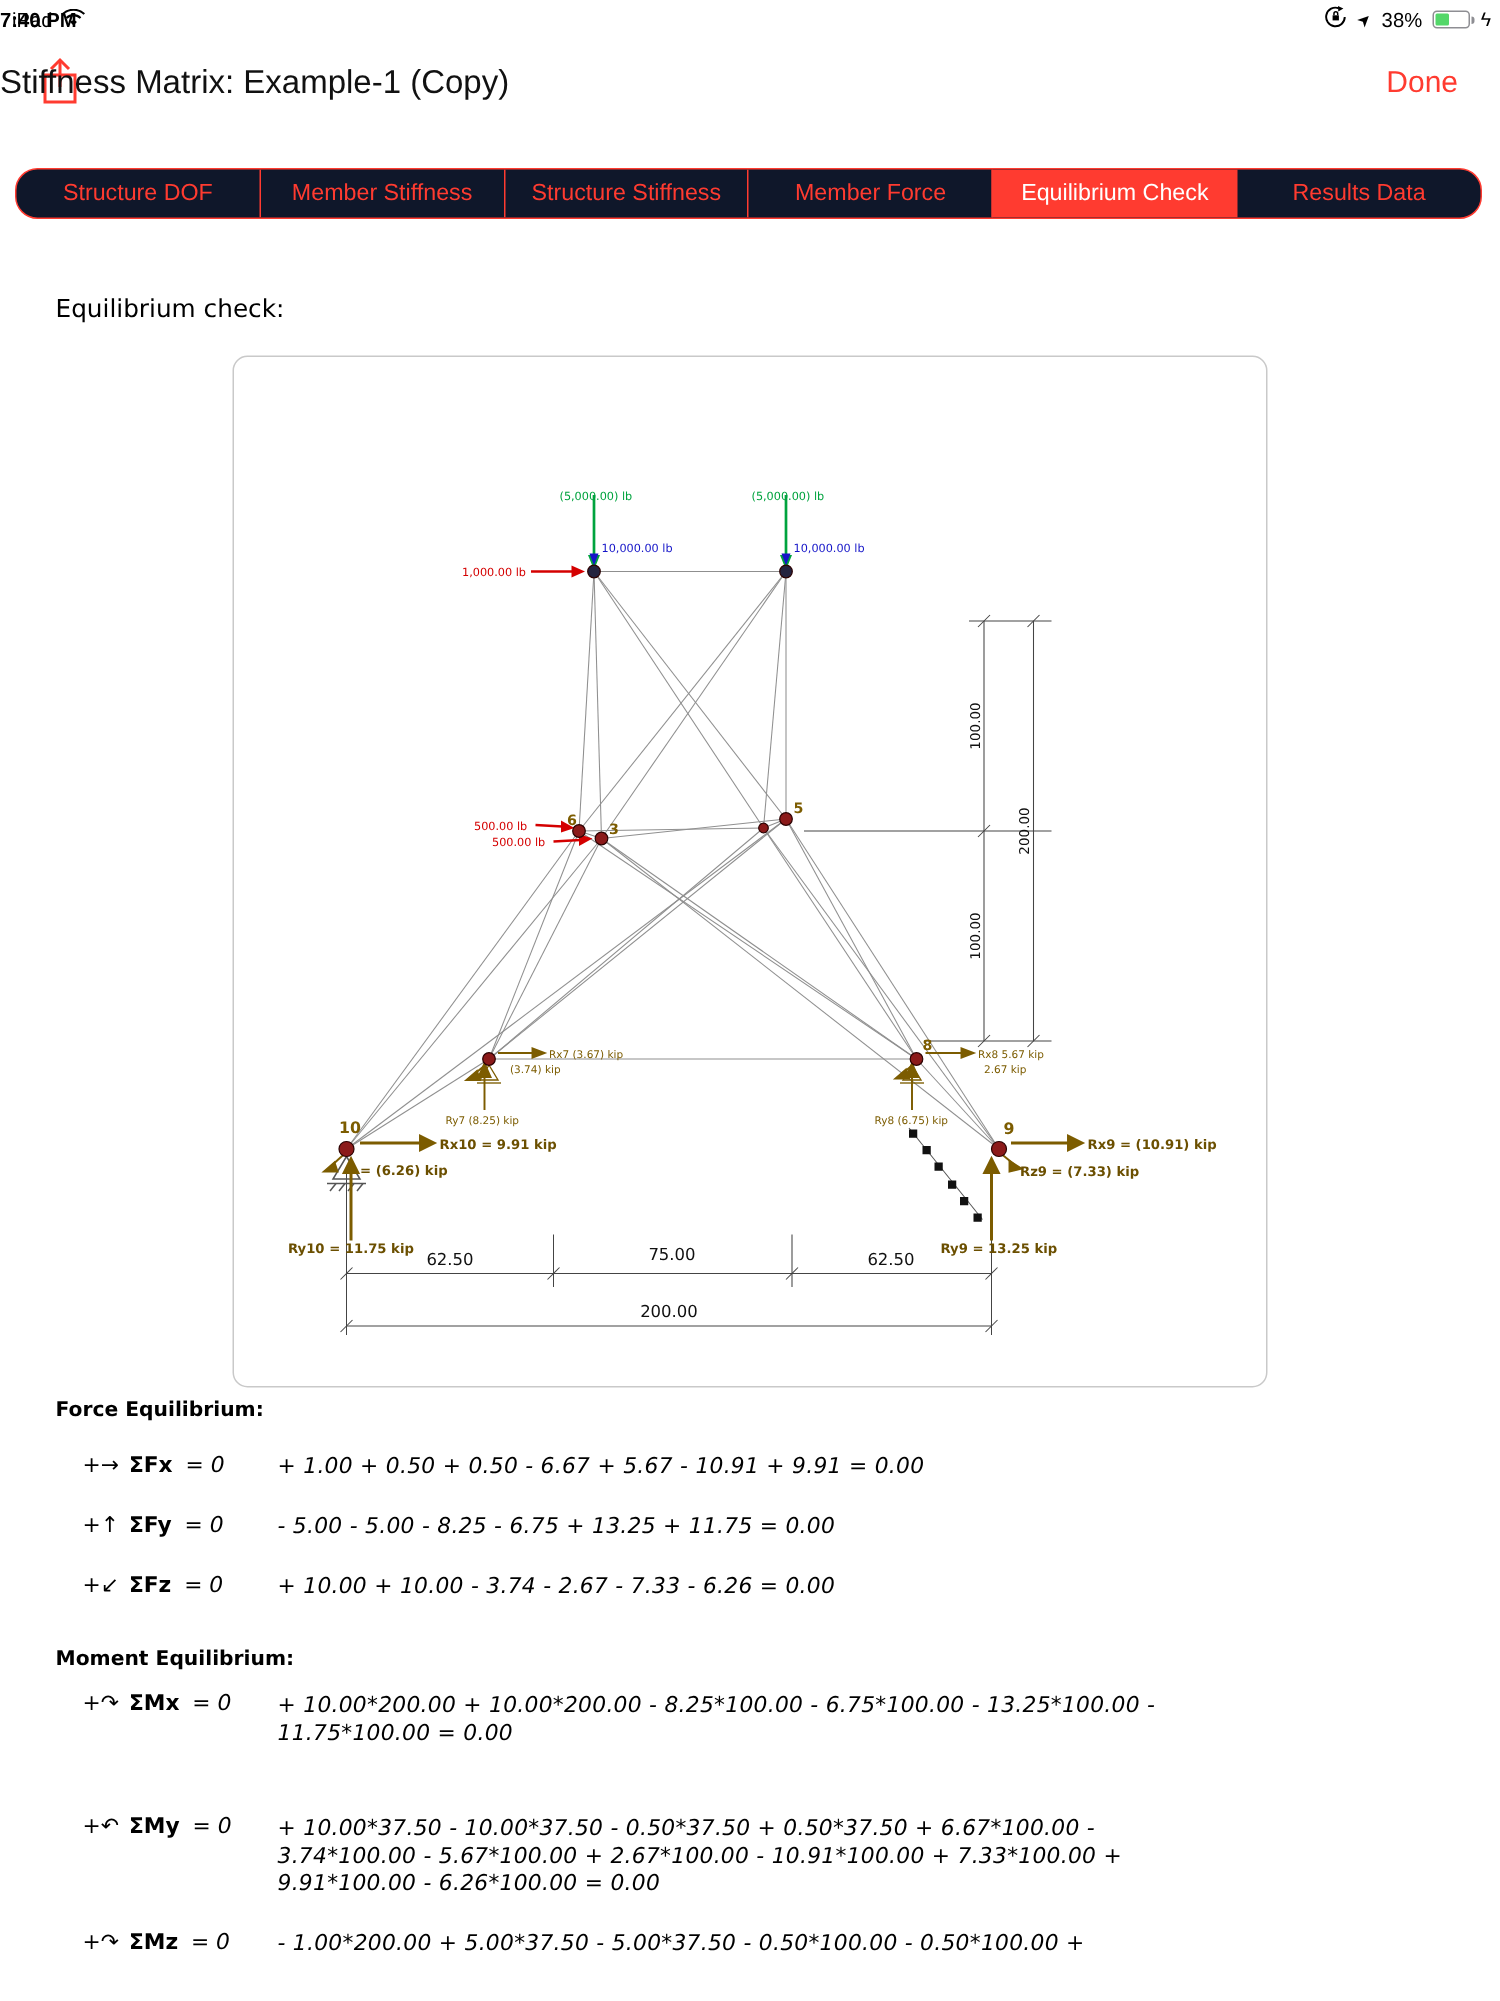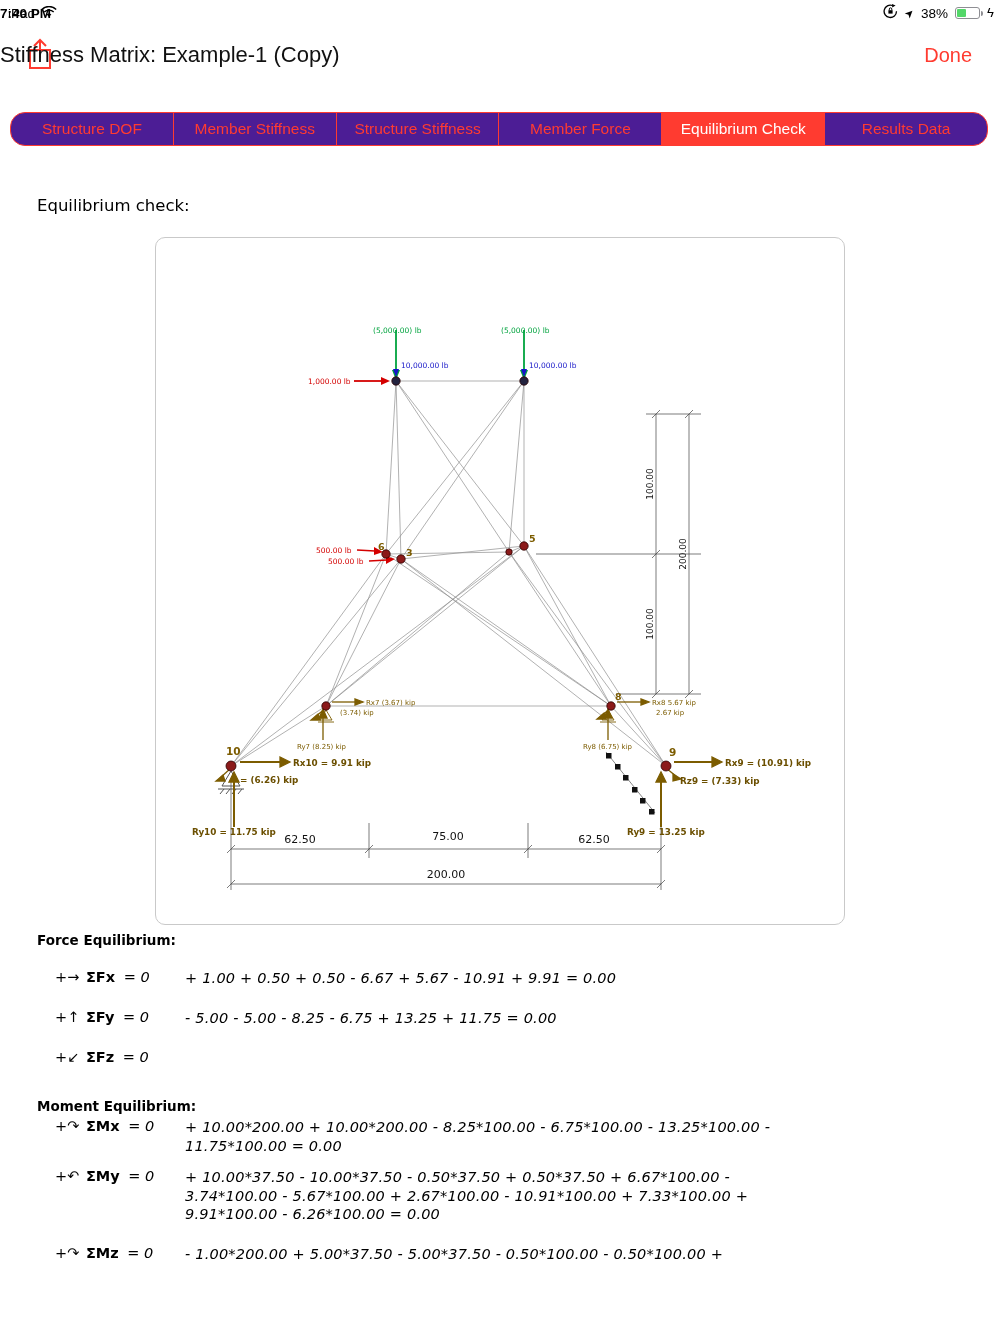--- a/index.html
+++ b/index.html
@@ -18,40 +18,40 @@
   .bolt{font-size:13px;line-height:12px}
   .loc{display:inline-block;transform:rotate(-45deg);font-size:11px}
 
   
   .share-btn{position:absolute;left:26px;top:38px;width:28px;height:34px;cursor:pointer}
   .nav-title{position:absolute;top:42px;left:0;right:0;text-align:left;font-size:22px;color:#111}
   .done-btn{position:absolute;right:28px;top:44px;font-size:20px;color:var(--red);cursor:pointer}
 
   
   .segcontrol{position:absolute;left:10px;right:12px;top:112px;height:34px;display:flex;
-    border:1px solid var(--red);border-radius:15px;overflow:hidden;background:#4c1d95}
+    border:1px solid var(--red);border-radius:15px;overflow:hidden;background:#0f172a}
   .seg{flex:1;display:flex;align-items:center;justify-content:center;font-size:15.5px;
     color:var(--red);border-left:1px solid var(--red);cursor:pointer;white-space:nowrap}
   .seg:first-child{border-left:none}
   .seg.active{background:var(--red);color:#fff}
 
   .page-heading{position:absolute;left:37px;top:196px;font-size:16.5px;font-weight:normal}
 
   .diagram-box{position:absolute;left:155px;top:237px;width:690px;height:688px;
     border:1px solid #c9c9c9;border-radius:10px;background:#fff}
   svg text{font-family:"DejaVu Sans",sans-serif}
 
   
   .eq-block{position:absolute;left:37px;width:940px}
   .eq-block.force{top:932px}
   .eq-block.moment{top:1098px}
   .eq-title{font-size:13.5px;font-weight:bold}
   .eq-row{display:flex;margin-top:21px}
-  .eq-row.mx{margin-top:4px}
-  .eq-row.my{margin-top:12px}
+  .eq-row.mx{margin-top:14px}
+  .eq-row.my{margin-top:44px}
   .eq-row.mz{}
   .eq-lhs{width:148px;padding-left:18px;font-size:14.5px;white-space:nowrap}
   .eq-sign{margin-right:2px}
   .eq-sym{font-weight:bold}
   .eq-zero{font-style:italic;margin-left:4px}
   .eq-rhs{width:612px;font-style:italic;font-size:14.5px;line-height:1.3;letter-spacing:.2px}
 </style>
 </head>
 <body>
 
@@ -301,20 +301,21 @@
       <span class="eq-zero">= 0</span>
     </div>
     <div class="eq-rhs">- 5.00 - 5.00 - 8.25 - 6.75 + 13.25 + 11.75   =   0.00</div>
   </div>
   <div class="eq-row">
     <div class="eq-lhs">
       <span class="eq-sign">+↙</span>
       <span class="eq-sym">ΣFz</span>
       <span class="eq-zero">= 0</span>
     </div>
+    <div class="eq-rhs">+ 10.00 + 10.00 - 3.74 - 2.67 - 7.33 - 6.26   =   0.00</div>
   </div>
 </div>
 
 <div class="eq-block moment chalk">
   <div class="eq-title">Moment Equilibrium:</div>
   <div class="eq-row mx">
     <div class="eq-lhs">
       <span class="eq-sign">+↷</span>
       <span class="eq-sym">ΣMx</span>
       <span class="eq-zero">= 0</span>

